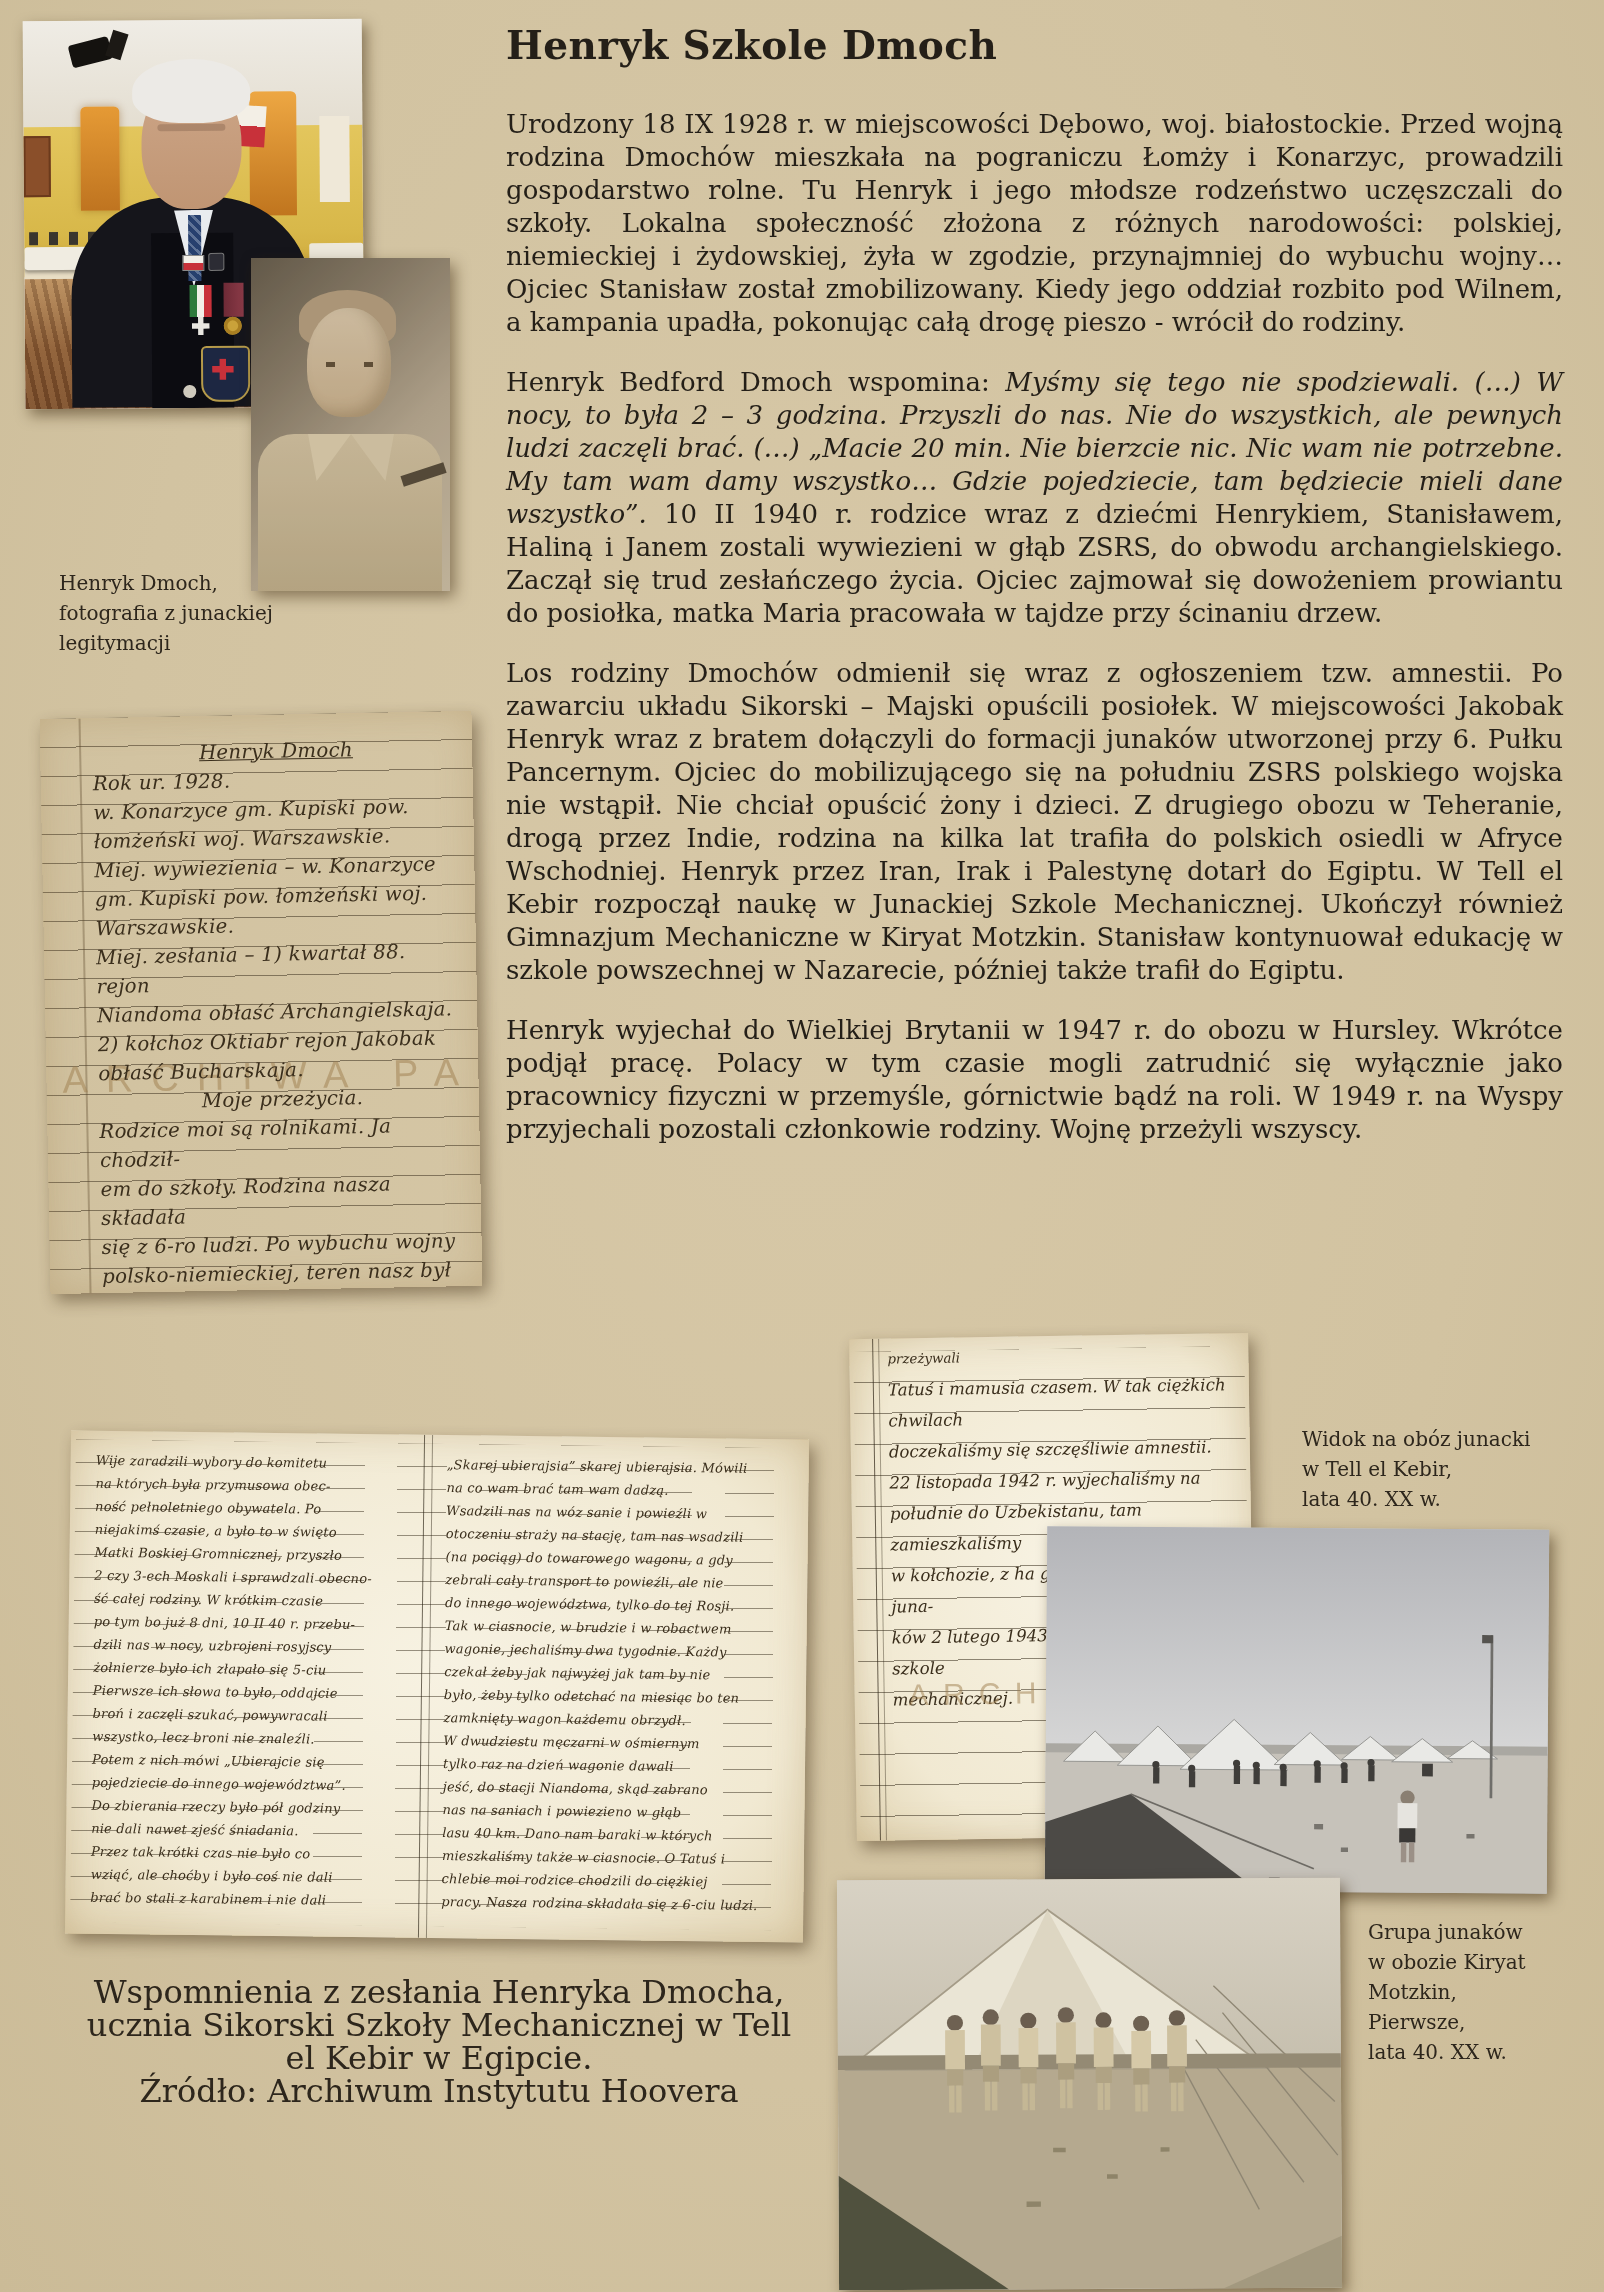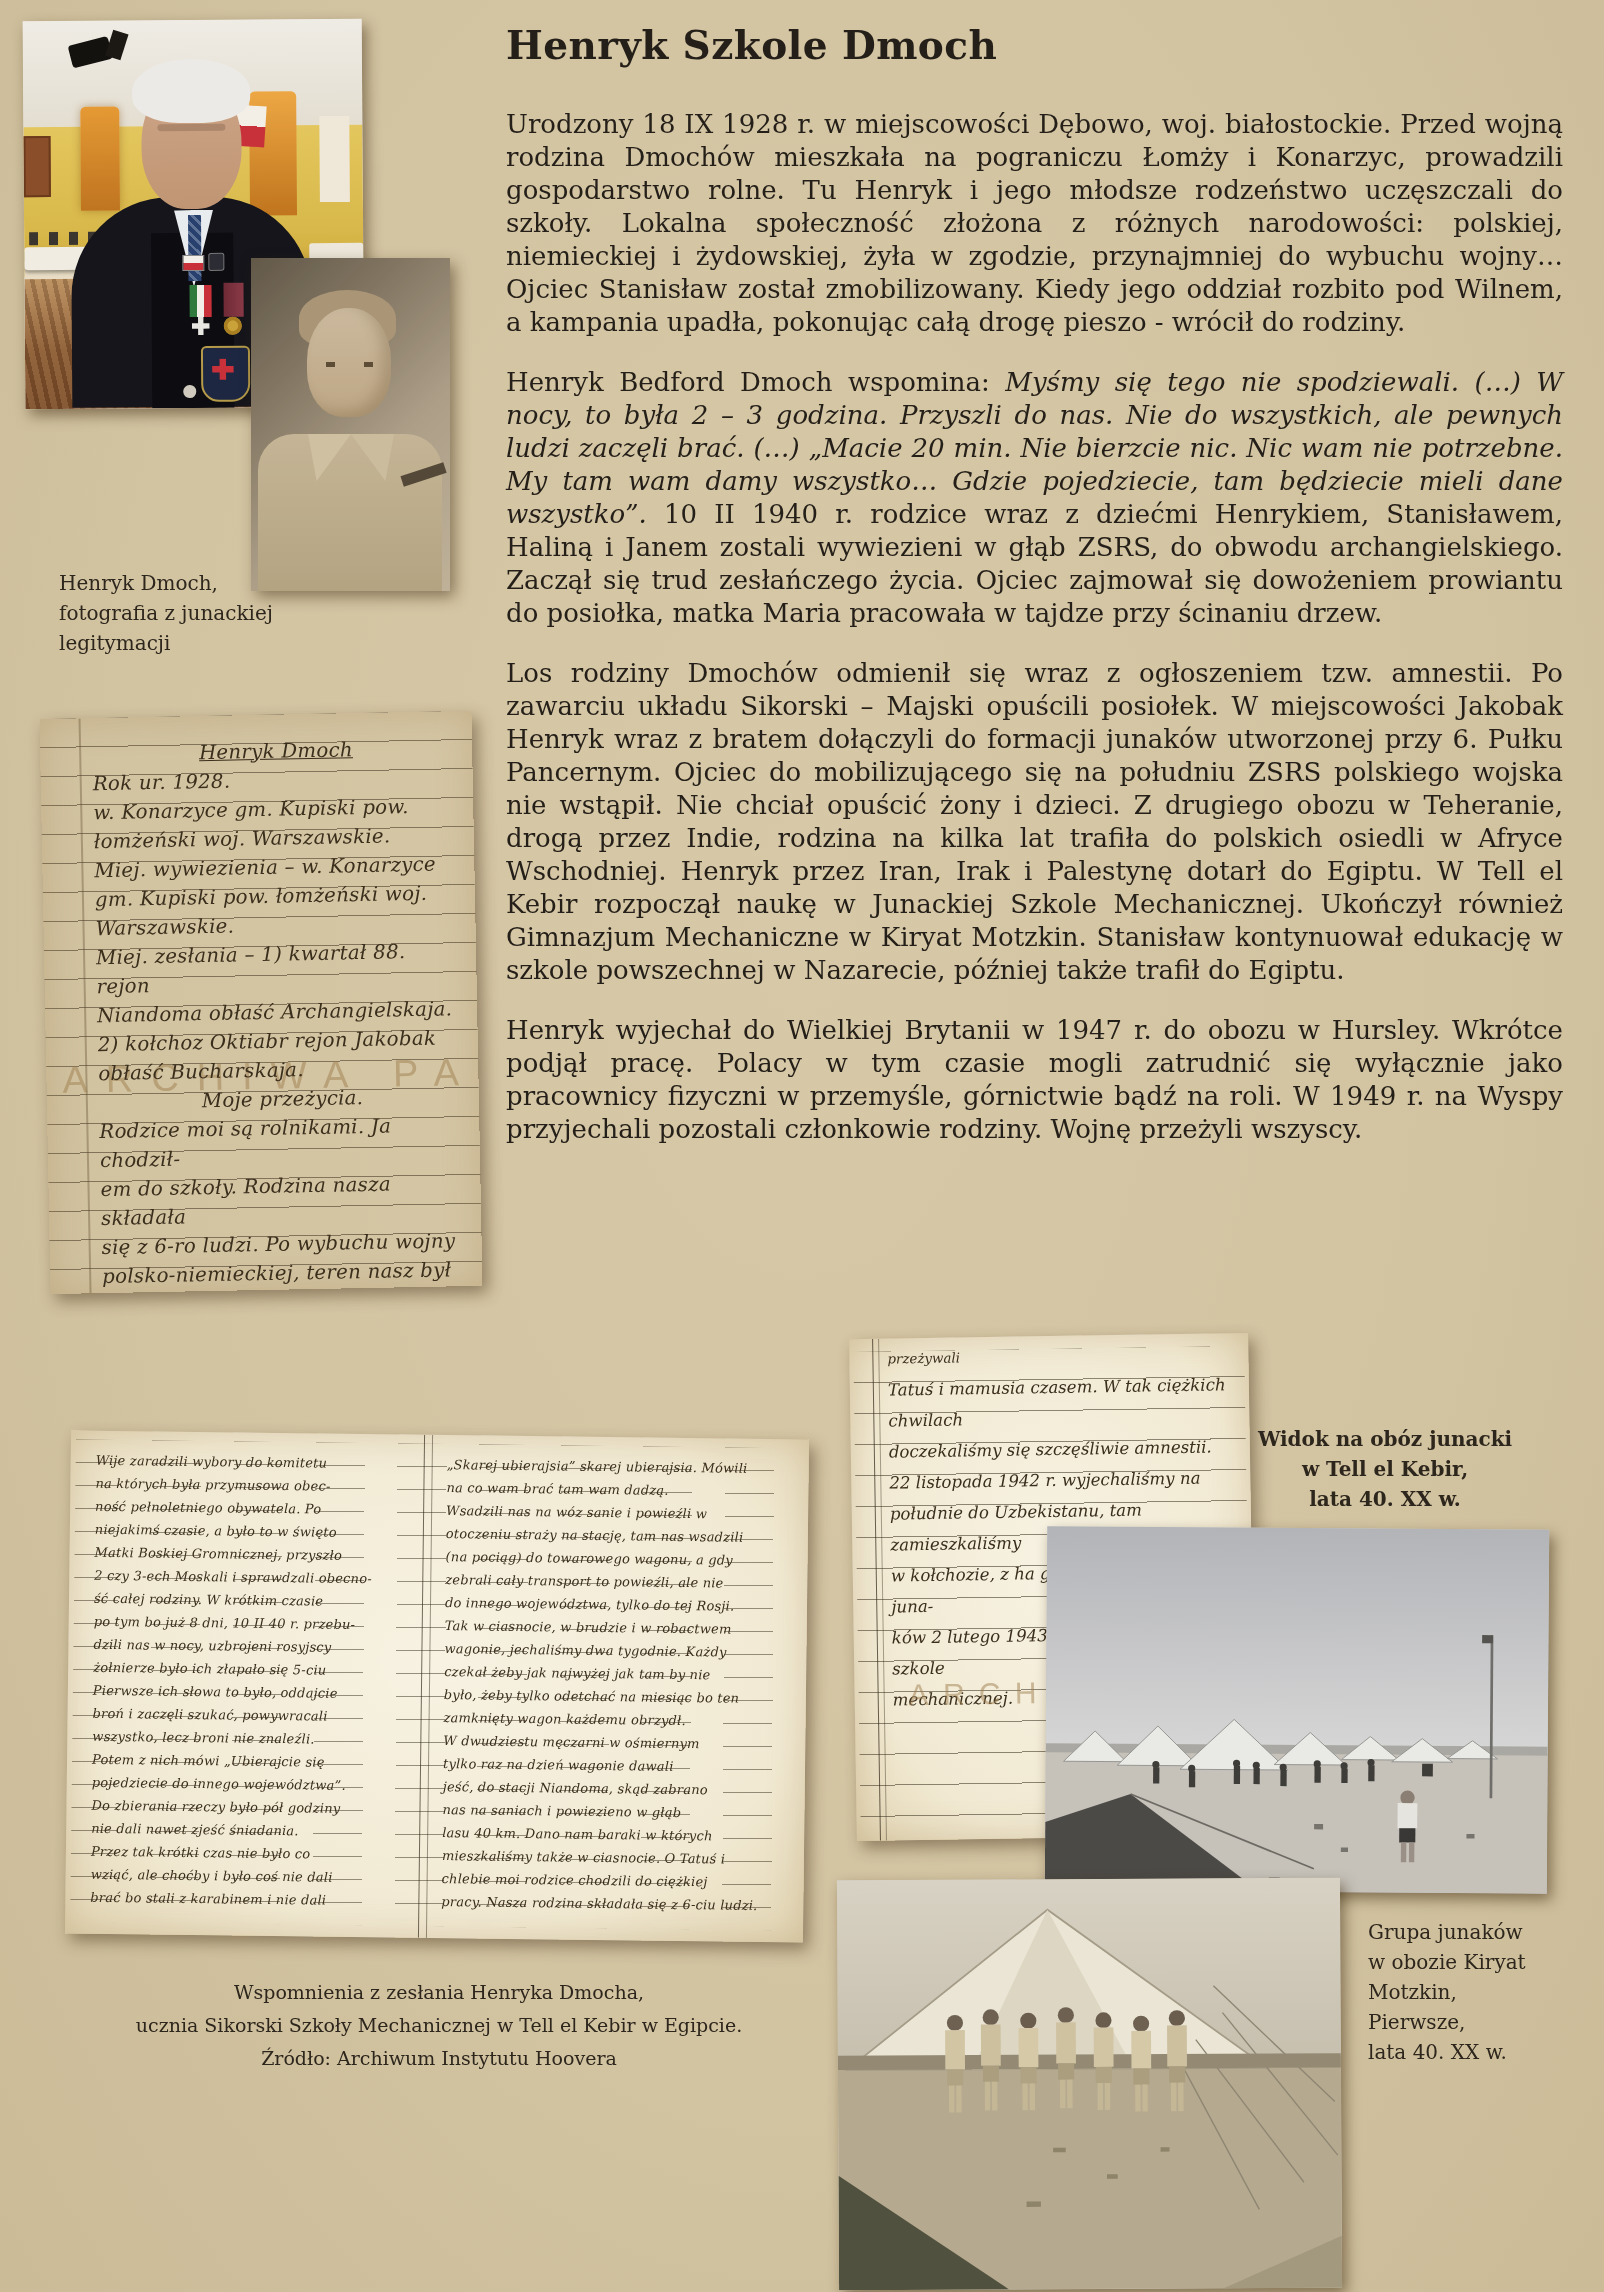--- a/index.html
+++ b/index.html
@@ -10,23 +10,23 @@
 
   
   .article{left:506px;top:21.5px;width:1057px;}
   .article h1{font-size:39px;line-height:47px;margin:0 0 39px 0;font-weight:bold;letter-spacing:0.4px;}
   .article p{font-size:26px;line-height:33px;text-align:justify;margin:0 0 27px 0;}
   .article p .q{font-style:italic;}
 
   
   .cap{font-size:20px;line-height:30px;color:#2d261c;}
   .cap-portrait{left:59px;top:568px;width:331px;}
-  .cap-camp{left:1241px;top:1424px;width:288px;text-align:center;font-weight:bold;}
+  .cap-camp{left:1302px;top:1424px;width:288px;text-align:left;}
   .cap-group{left:1368px;top:1917px;width:235px;}
-  .cap-source{left:79px;top:1976px;width:720px;text-align:center;font-size:19px;line-height:33px;}
+  .cap-source{left:79px;top:1976px;width:720px;text-align:center;font-size:32px;line-height:33px;}
 
   
   .doc{background:
         radial-gradient(ellipse at 50% 45%, #f7f2e2 0%, #f1e9d2 70%, #e2d5b4 100%);
        box-shadow:5.4px 7.2px 16px rgba(60,40,15,.45), inset 0 0 36px rgba(150,115,60,.25);
        overflow:hidden;}
   .ruled{background-image:repeating-linear-gradient(to bottom, transparent 0px, transparent 28px, rgba(62,50,32,.55) 28px, rgba(62,50,32,.55) 29px);}
   .hand{font-family:"DejaVu Serif","Liberation Serif",serif;font-style:italic;color:#3a2e1c;}
   .watermark{position:absolute;color:rgba(158,126,78,.5);letter-spacing:18px;font-size:38px;
              font-family:"Liberation Sans",sans-serif;white-space:nowrap;}

